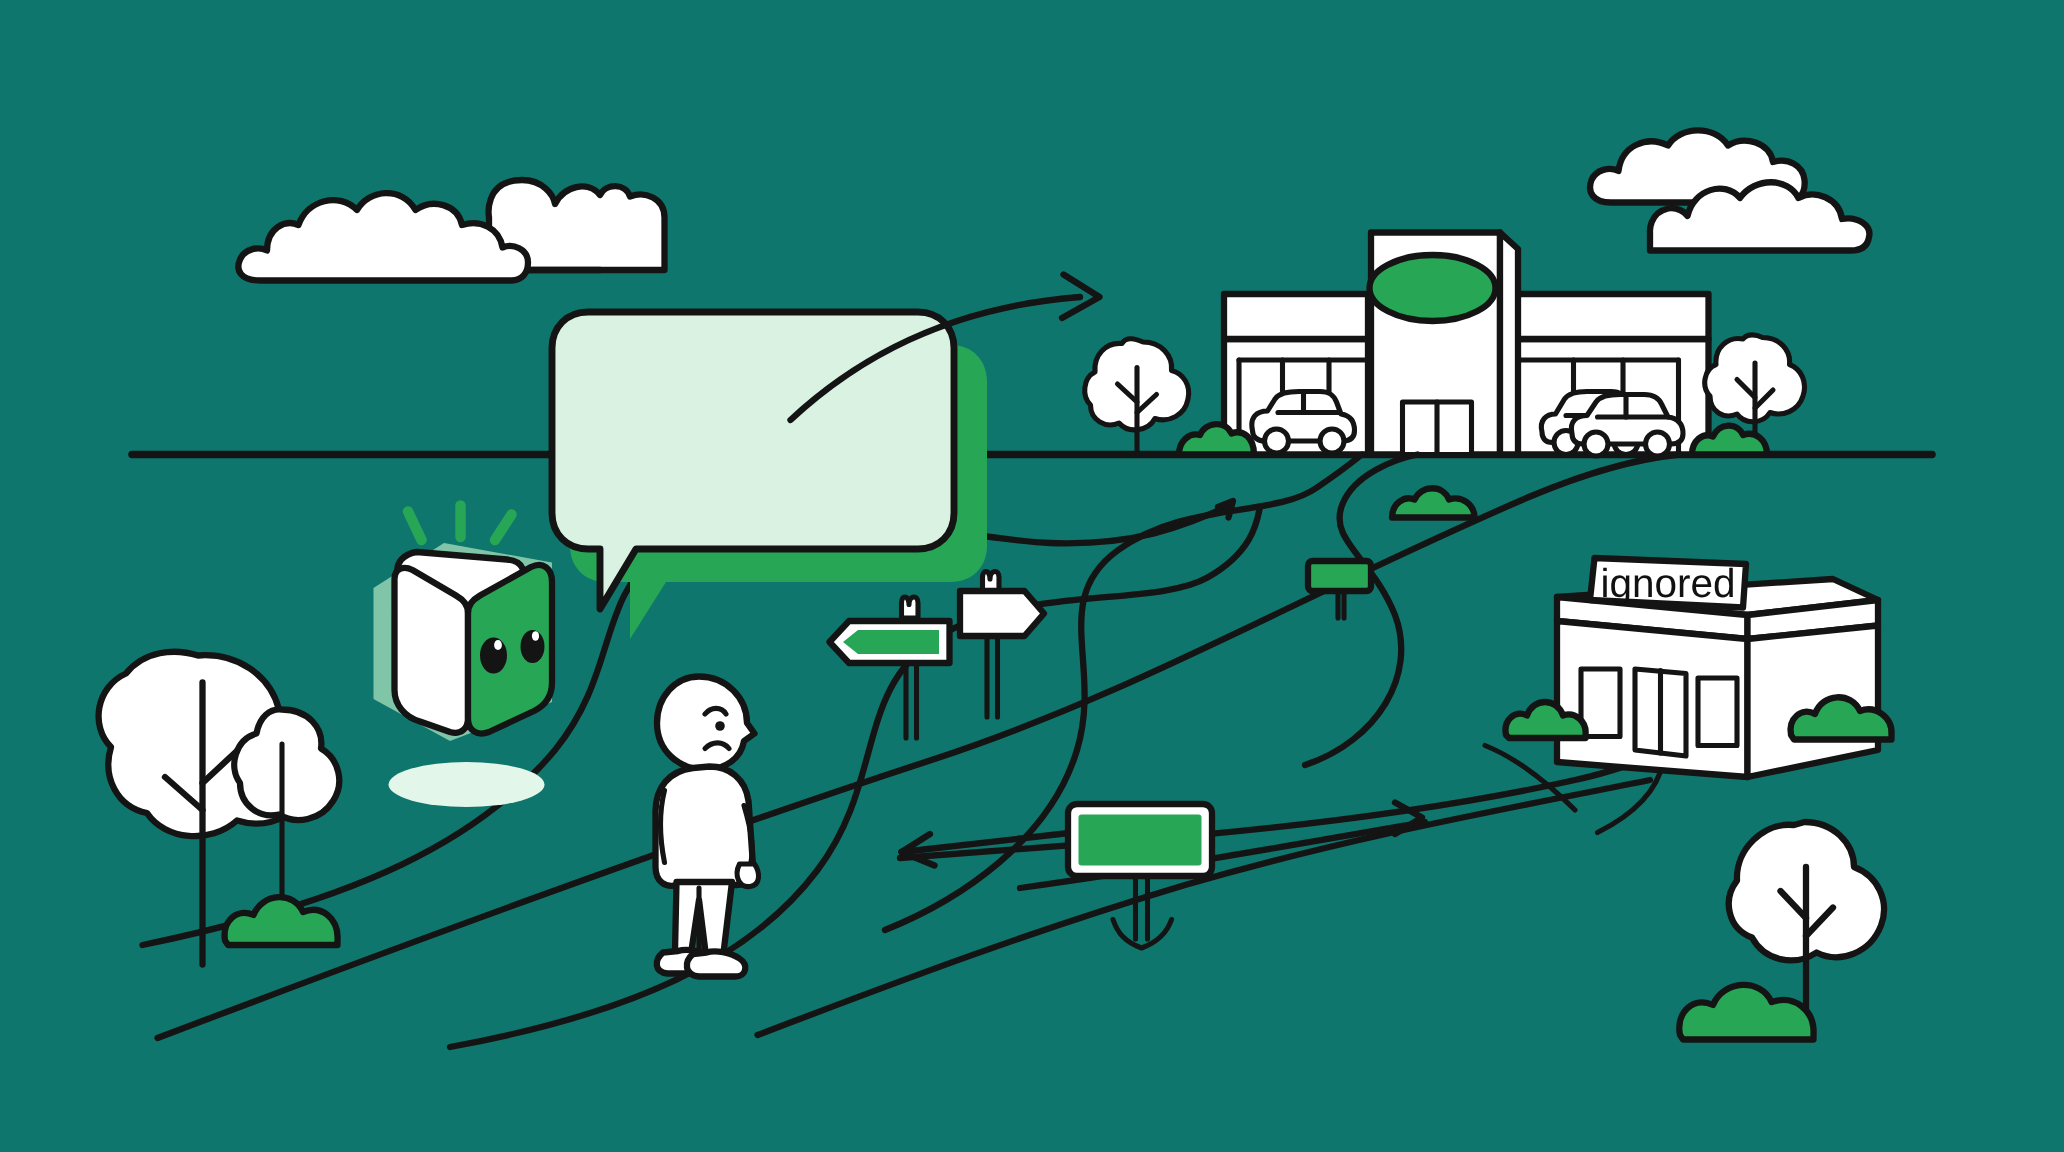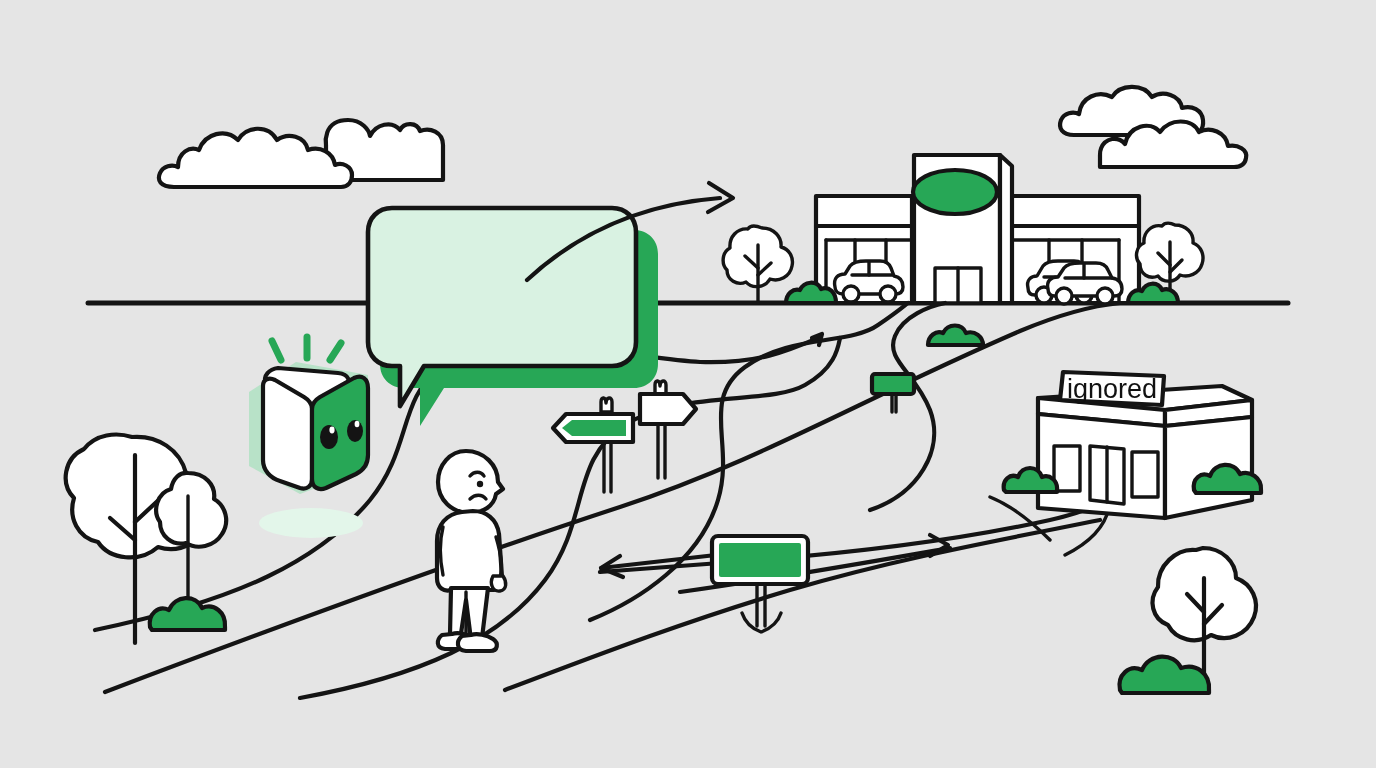--- a/index.html
+++ b/index.html
@@ -11,21 +11,21 @@
   body {
     width: 1376px;
     height: 768px;
     font-family: "Liberation Sans", sans-serif;
     overflow: hidden;
   }
   #scene-root {
     position: relative;
     width: 1376px;
     height: 768px;
-    background: #e5e5e5;
+    background: #0f766e;
   }
   #scene-svg {
     display: block;
     width: 1376px;
     height: 768px;
   }
   .sign-label {
     font-family: "Liberation Sans", sans-serif;
     font-size: 27px;
     fill: #111111;

